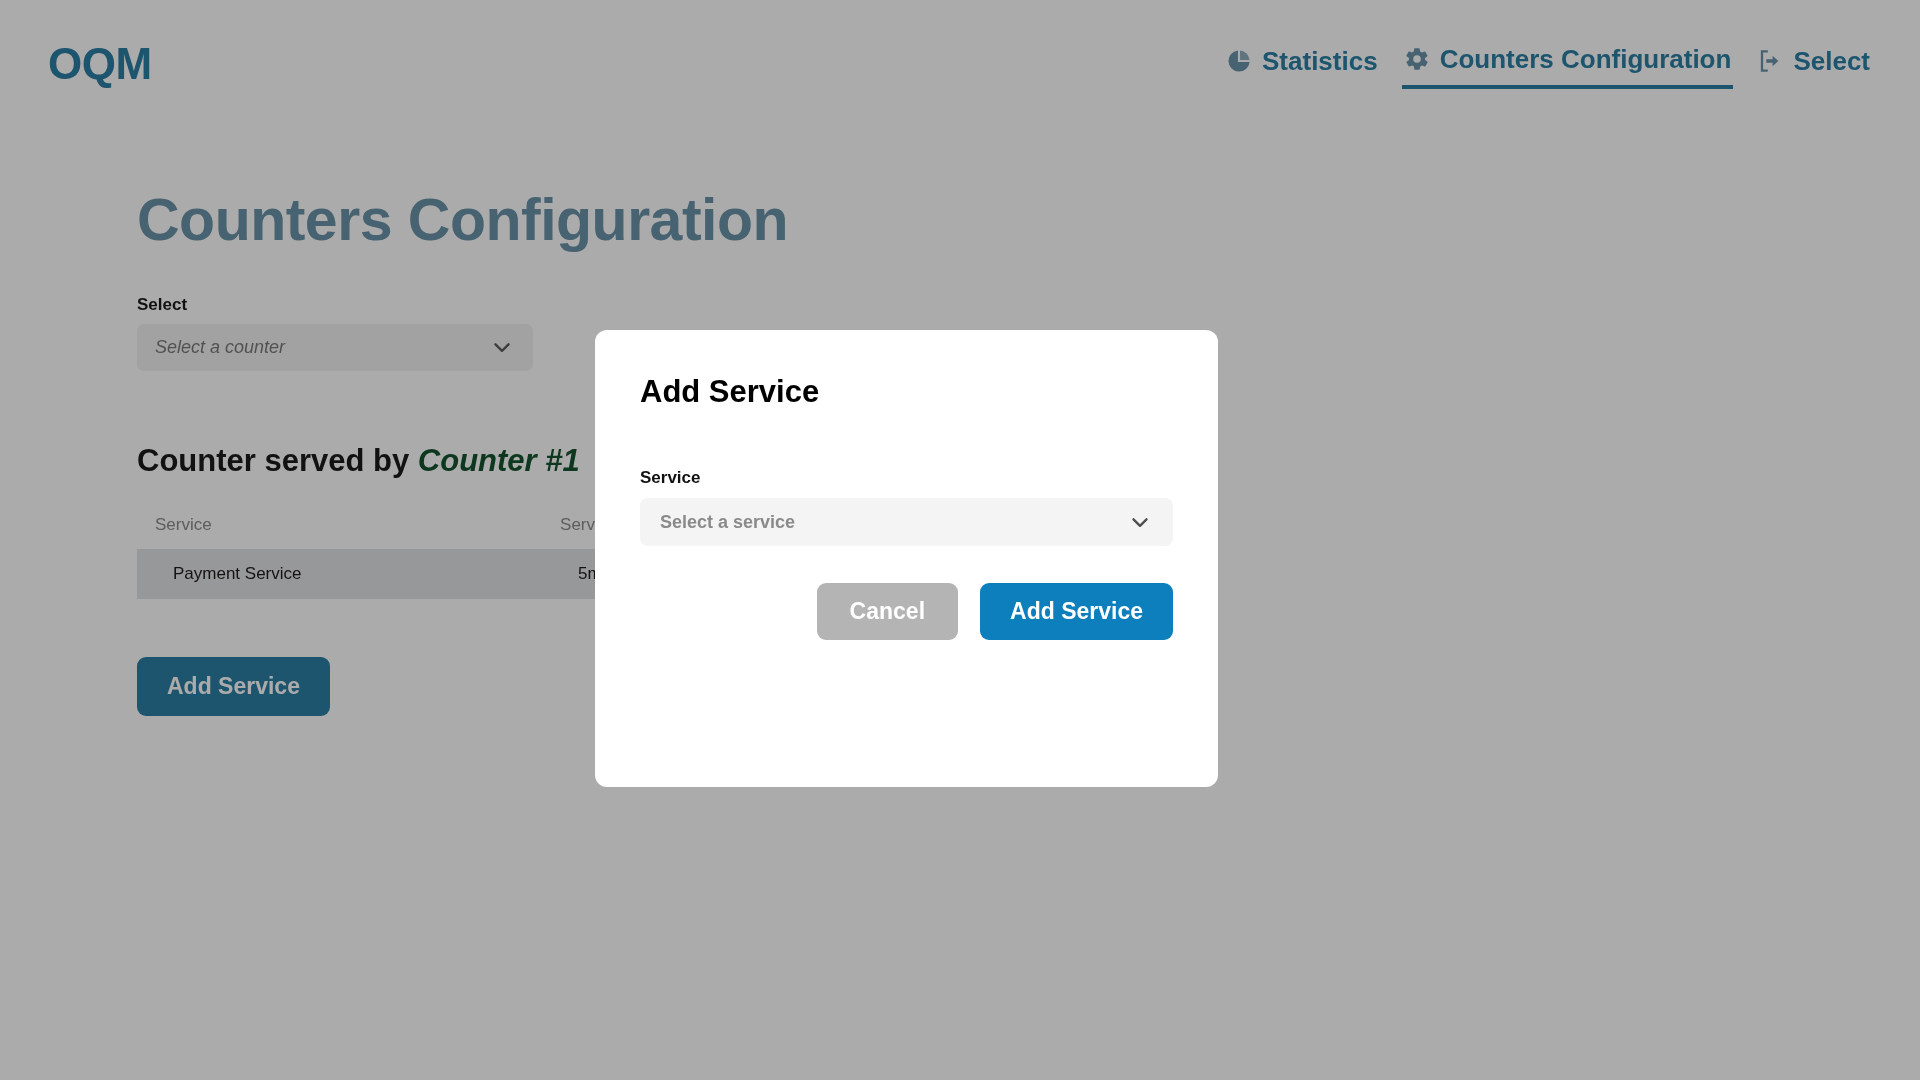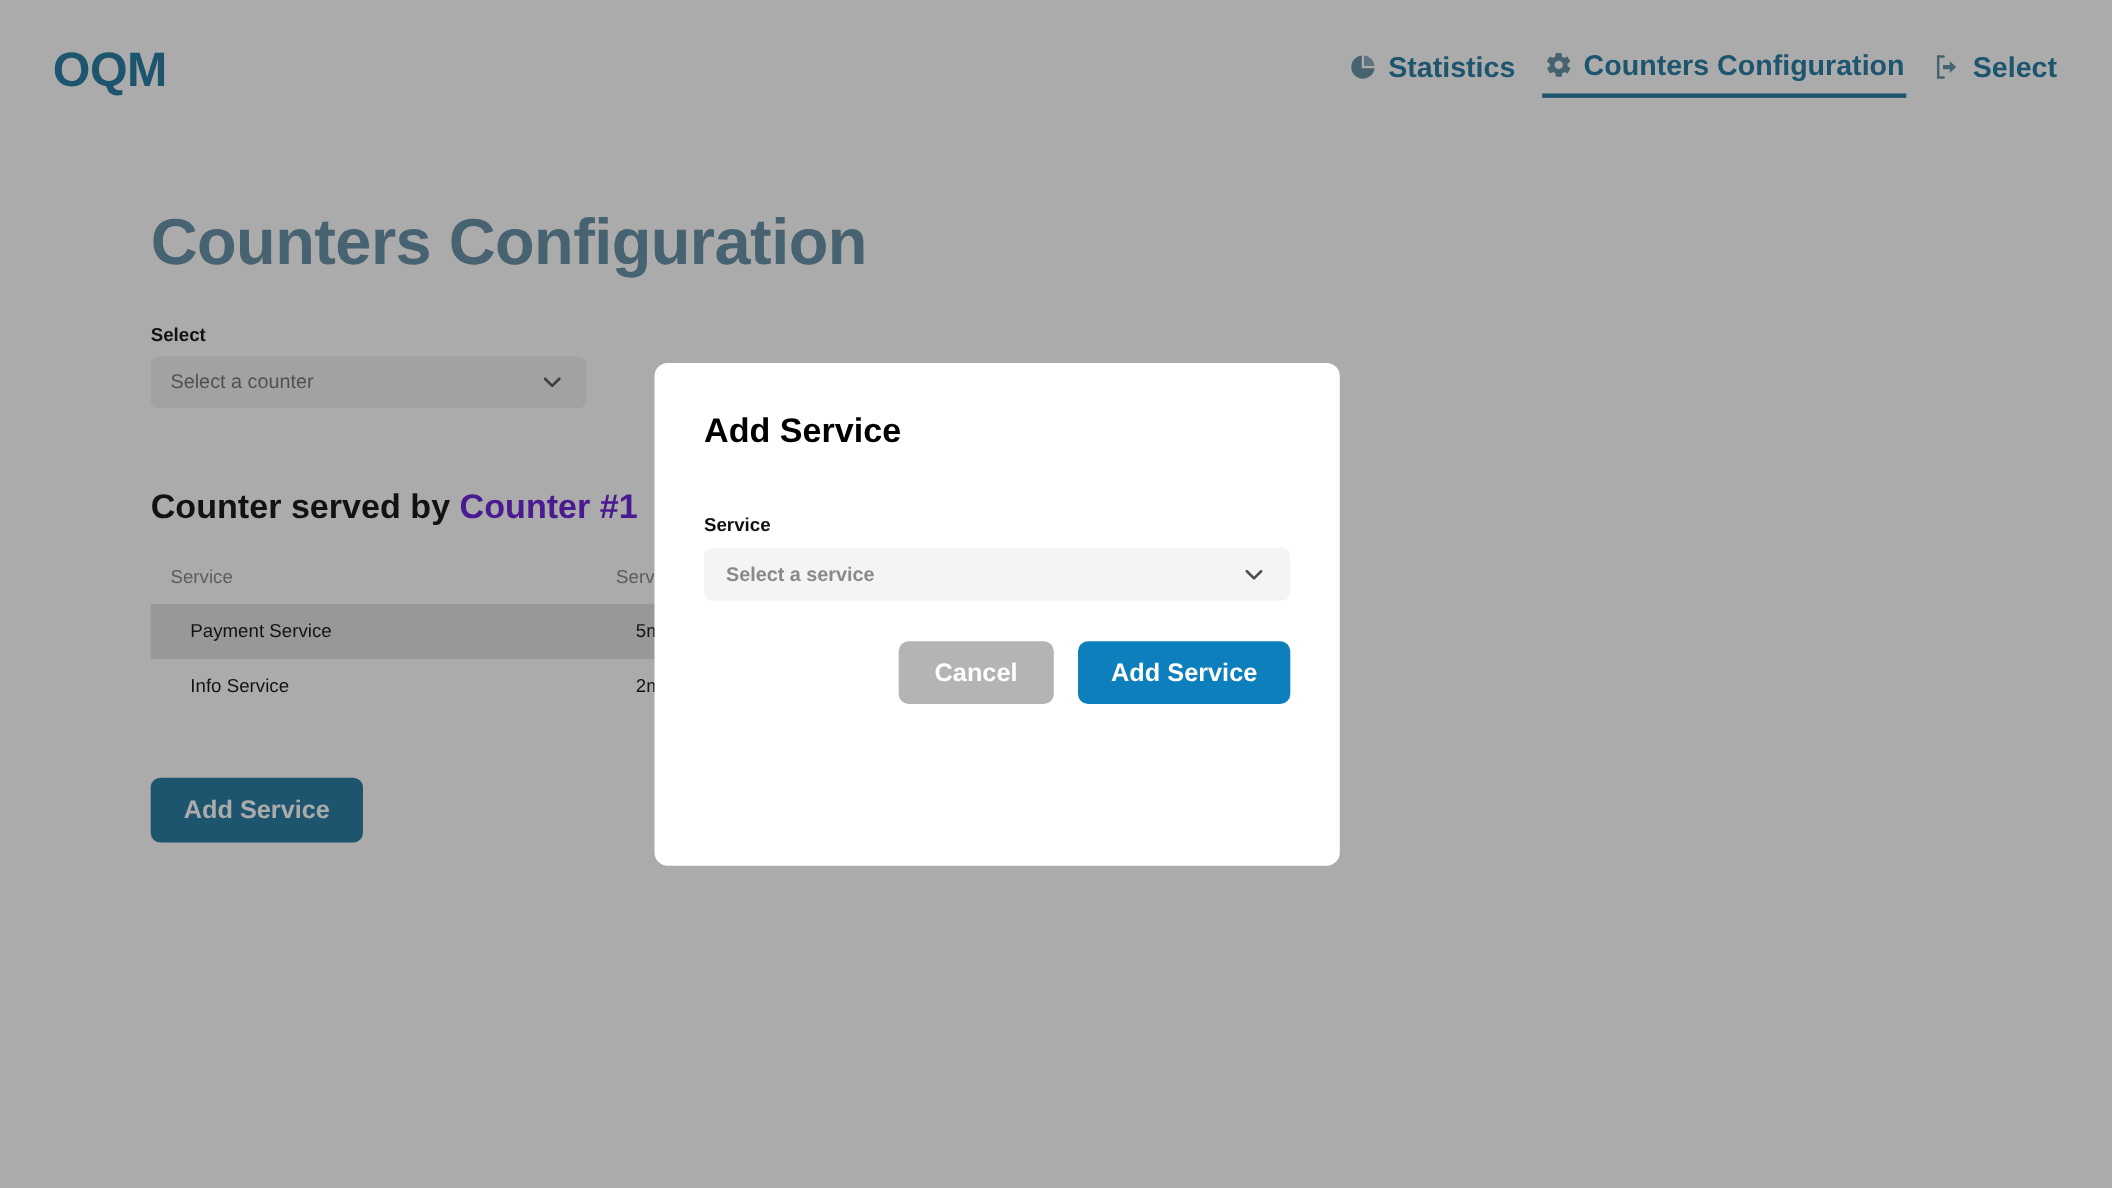--- a/index.html
+++ b/index.html
@@ -104,20 +104,21 @@
 
   .select-box {
     position: relative;
     height: 47px;
     background: #f2f2f3;
     border-radius: 7px;
     display: flex;
     align-items: center;
     padding: 0 18px;
     cursor: pointer;
+    font-style: italic;
   }
 
   .select-placeholder {
     font-size: 18px;
     color: #7a7a7a;
     flex: 1;
   }
 
   .chev {
     width: 26px;
@@ -129,21 +130,21 @@
   }
   .chev svg { display: block; }
 
   .section-head {
     margin-top: 72px;
     font-size: 31px;
     font-weight: bold;
     color: #1c1c1c;
     margin-bottom: 22px;
   }
-  .section-head .accent { color: #6d28d9; }
+  .section-head .accent { color: #14532d; font-style: italic; }
 
   
   .svc-table {
     width: 688px;
     border-collapse: collapse;
     table-layout: fixed;
   }
   .svc-table th {
     text-align: left;
     font-size: 17px;
@@ -314,24 +315,20 @@
         <tr>
           <th>Service</th>
           <th>Service Time</th>
         </tr>
       </thead>
       <tbody>
         <tr class="row-hover">
           <td>Payment Service</td>
           <td>5m</td>
         </tr>
-        <tr>
-          <td>Info Service</td>
-          <td>2m</td>
-        </tr>
       </tbody>
     </table>
 
     <button class="btn btn-add-primary">Add Service</button>
 
   </div>
 </div>
 
 <div id="overlay">
 

